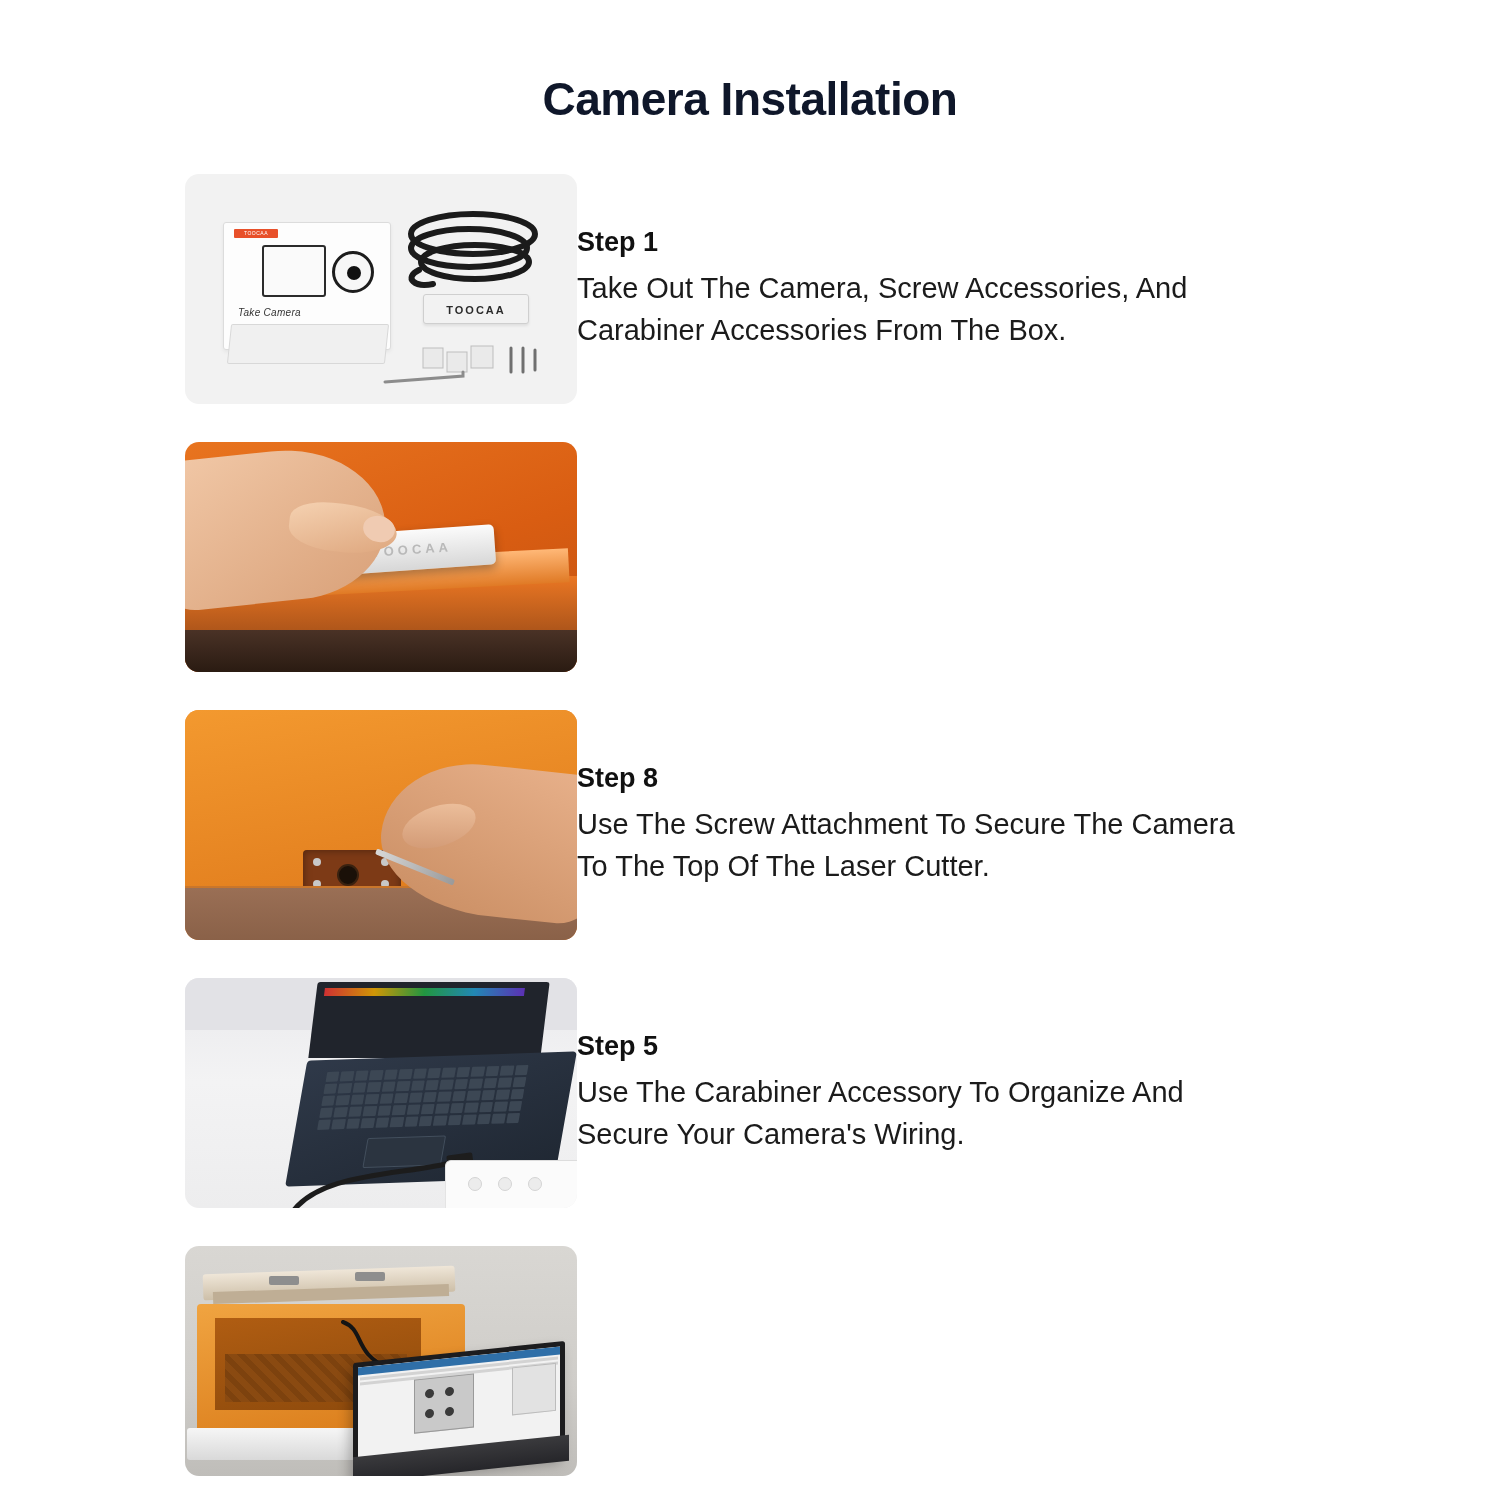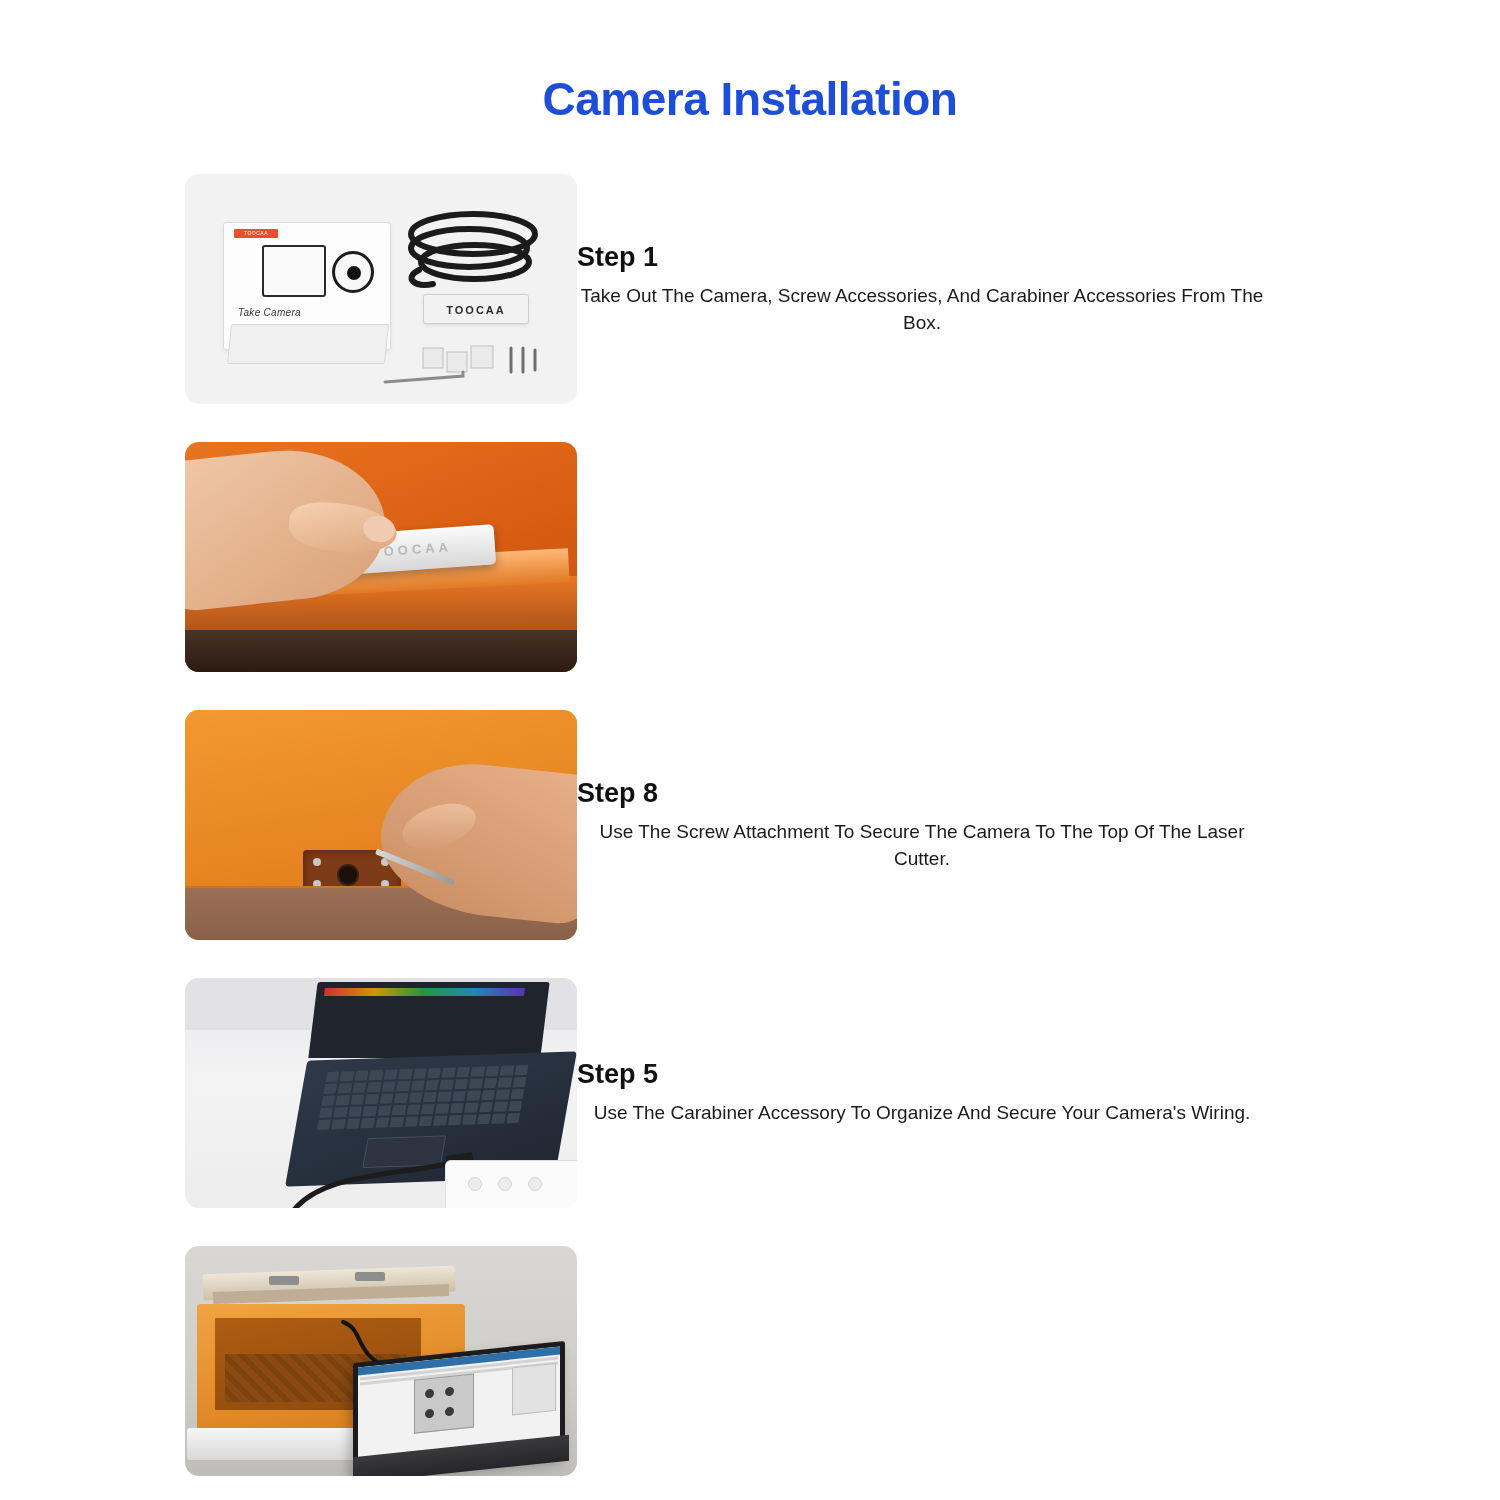--- a/index.html
+++ b/index.html
@@ -21,21 +21,21 @@
   }
   .page-title {
     position: absolute;
     top: 72px;
     left: 0;
     width: 1500px;
     text-align: center;
     font-size: 46px;
     font-weight: bold;
     letter-spacing: -0.5px;
-    color: #1d4ed8;
+    color: #0f172a;
   }
   .steps {
     position: absolute;
     top: 160px;
     left: 185px;
     width: 1180px;
   }
   .step-row {
     position: relative;
     display: flex;
@@ -55,25 +55,24 @@
   .step-text {
     flex: 1 1 auto;
   }
   .step-label {
     font-size: 27px;
     font-weight: bold;
     color: #111111;
     margin-bottom: 10px;
   }
   .step-desc {
-    font-size: 19px;
+    font-size: 29px;
     line-height: 1.42;
     color: #1b1b1b;
     max-width: 690px;
-    text-align: center;
   }
 
   
   .img1 { background: #f2f2f2; }
   .i1-box {
     position: absolute; left: 38px; top: 48px; width: 168px; height: 128px;
     background: #fdfdfd; border: 1px solid #dcdcdc; border-radius: 3px;
     box-shadow: 0 2px 4px rgba(0,0,0,0.06);
   }
   .i1-box-tab {

